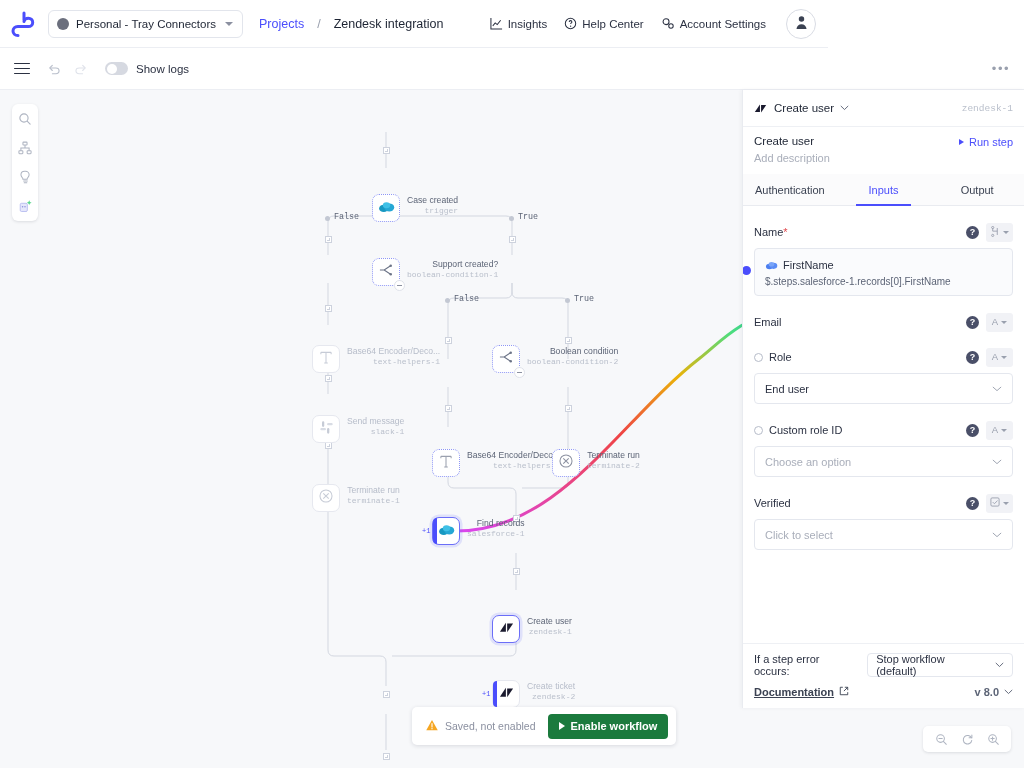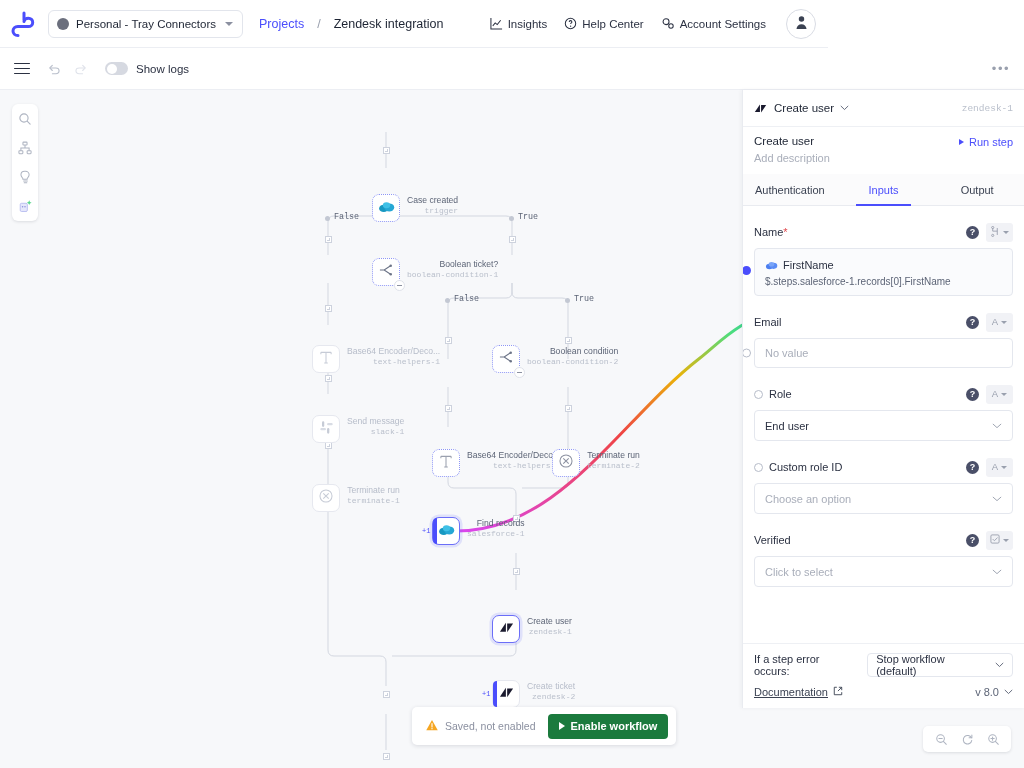--- a/index.html
+++ b/index.html
@@ -300,21 +300,21 @@
   }
 
   .panel-foot { flex: none; border-top: 1px solid #eef0f4; padding: 9px 11px 10px; background:#fff; }
   .foot-row1 { display: flex; align-items: center; }
   .foot-label { font-size: 11px; color: #2b3142; }
   .err-select {
     margin-left: 10px; height: 24px; border: 1px solid #e4e7ee; border-radius: 4px;
     display: flex; align-items: center; gap: 8px; padding: 0 8px;
     font-size: 11px; color: #2b3142; cursor: pointer;
   }
-  .foot-row2 { display: flex; align-items: center; margin-top: 9px; }
+  .foot-row2 { display: flex; align-items: center; margin-top: 9px; font-weight: bold; }
   .doc-link {
     font-size: 11px; color: #3b4252; text-decoration: underline;
     display: flex; align-items: center; gap: 5px; cursor: pointer;
   }
   .ver { margin-left: auto; font-size: 11px; color: #5c6476; display: flex; align-items: center; gap: 5px; cursor: pointer; }
 
   svg.chev-ico { display: block; }
 </style>
 </head>
 <body>
@@ -506,21 +506,21 @@
                 <path d="M2 7.5h4.5M6.5 7.5L13 3.2M6.5 7.5L13 11.8" fill="none" stroke="#6b7386" stroke-width="1.1"></path>
                 <circle cx="13.6" cy="2.9" r="1.3" fill="#6b7386"></circle>
                 <circle cx="13.6" cy="12.1" r="1.3" fill="#6b7386"></circle>
               </svg>
           </span>
           <span class="node-minus">
               <i></i>
             </span>
         </div>
         <div class="node-label">
-          <div class="node-title">Boolean ticket?</div>
+          <div class="node-title">Support created?</div>
           <div class="node-sub">boolean-condition-1</div>
         </div>
       </div>
 
       <div class="node" style="left:312px; top:255px">
         <div class="node-box">
           <span>
             <svg width="14" height="15" viewBox="0 0 15 16">
                 <path d="M2 2.5h11M7.5 2.5v11M5.6 13.8h3.8M2 2.5v2M13 2.5v2" fill="none" stroke="#c6cbd6" stroke-width="1.1"></path>
               </svg>
@@ -811,24 +811,20 @@
         <div class="field-head">
           <span class="field-label">Email</span>
           <span class="field-tools">
             <span class="help-dot">?</span>
             <span class="type-pill">
               <span class="tp-glyph">A</span>
               <span class="tp-caret"></span>
             </span>
           </span>
         </div>
-        <div class="input-box placeholder">
-          <span class="pre-radio"></span>
-          <span>No value</span>
-        </div>
       </div>
 
       <div class="field">
         <div class="field-head">
           <span class="radio-o"></span>
           <span class="field-label">Role</span>
           <span class="field-tools">
             <span class="help-dot">?</span>
             <span class="type-pill">
               <span class="tp-glyph">A</span>

